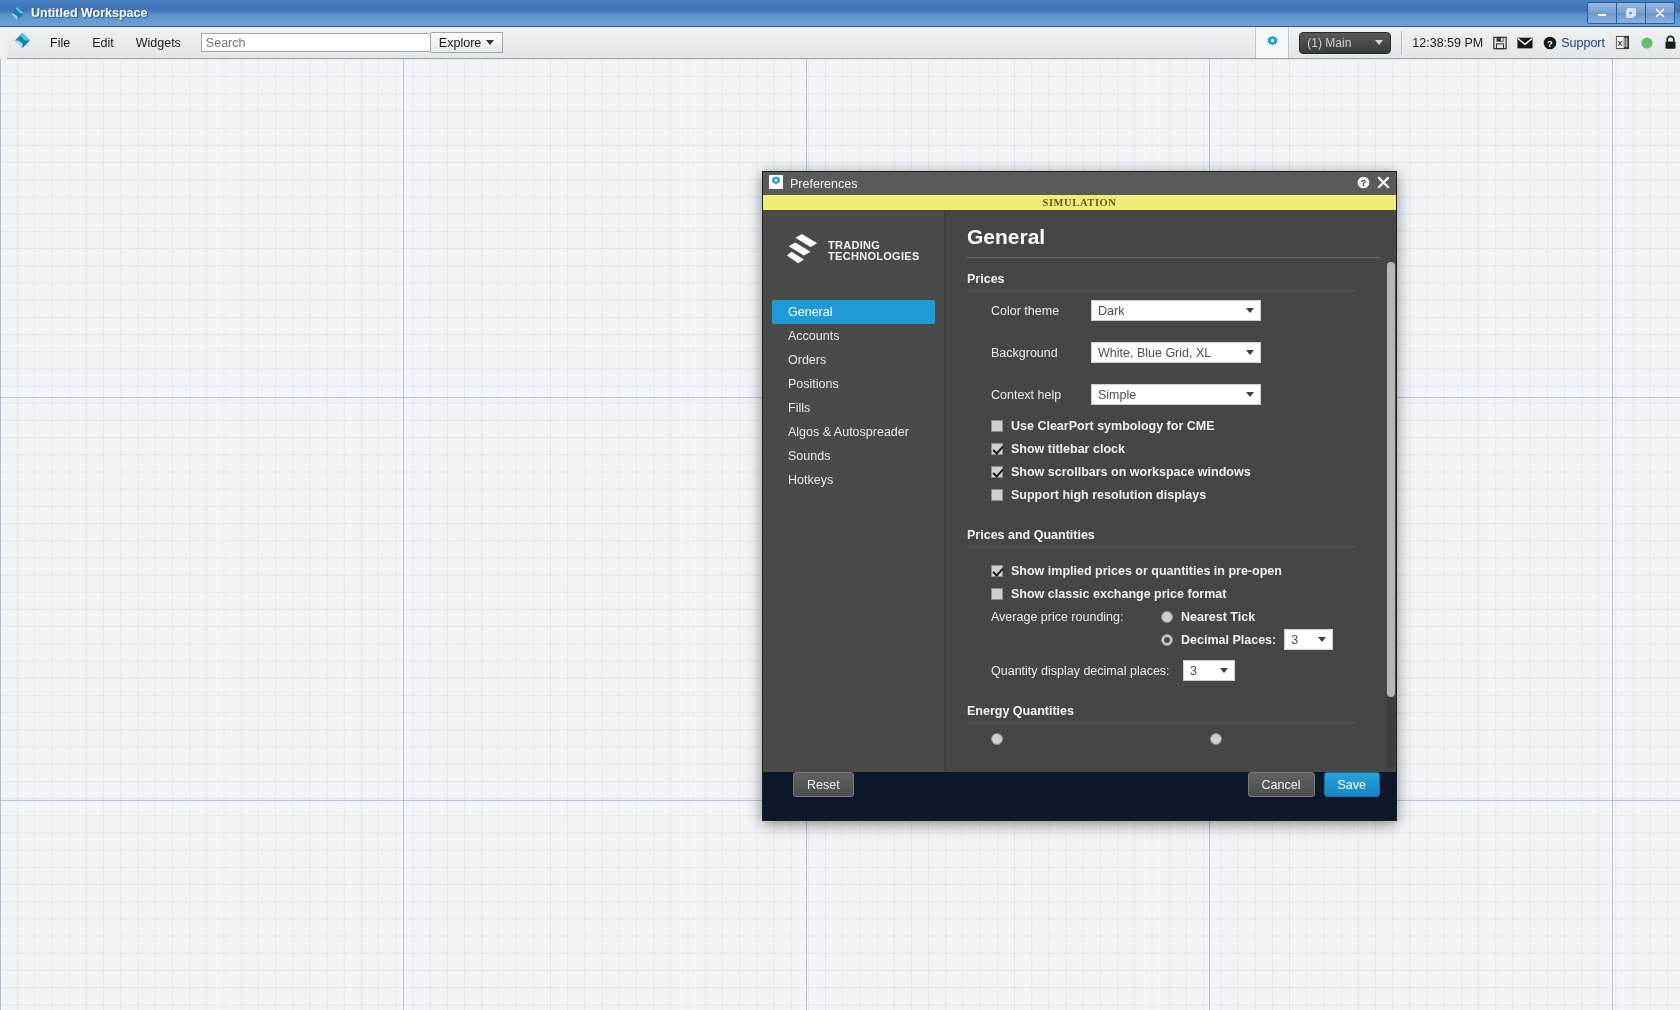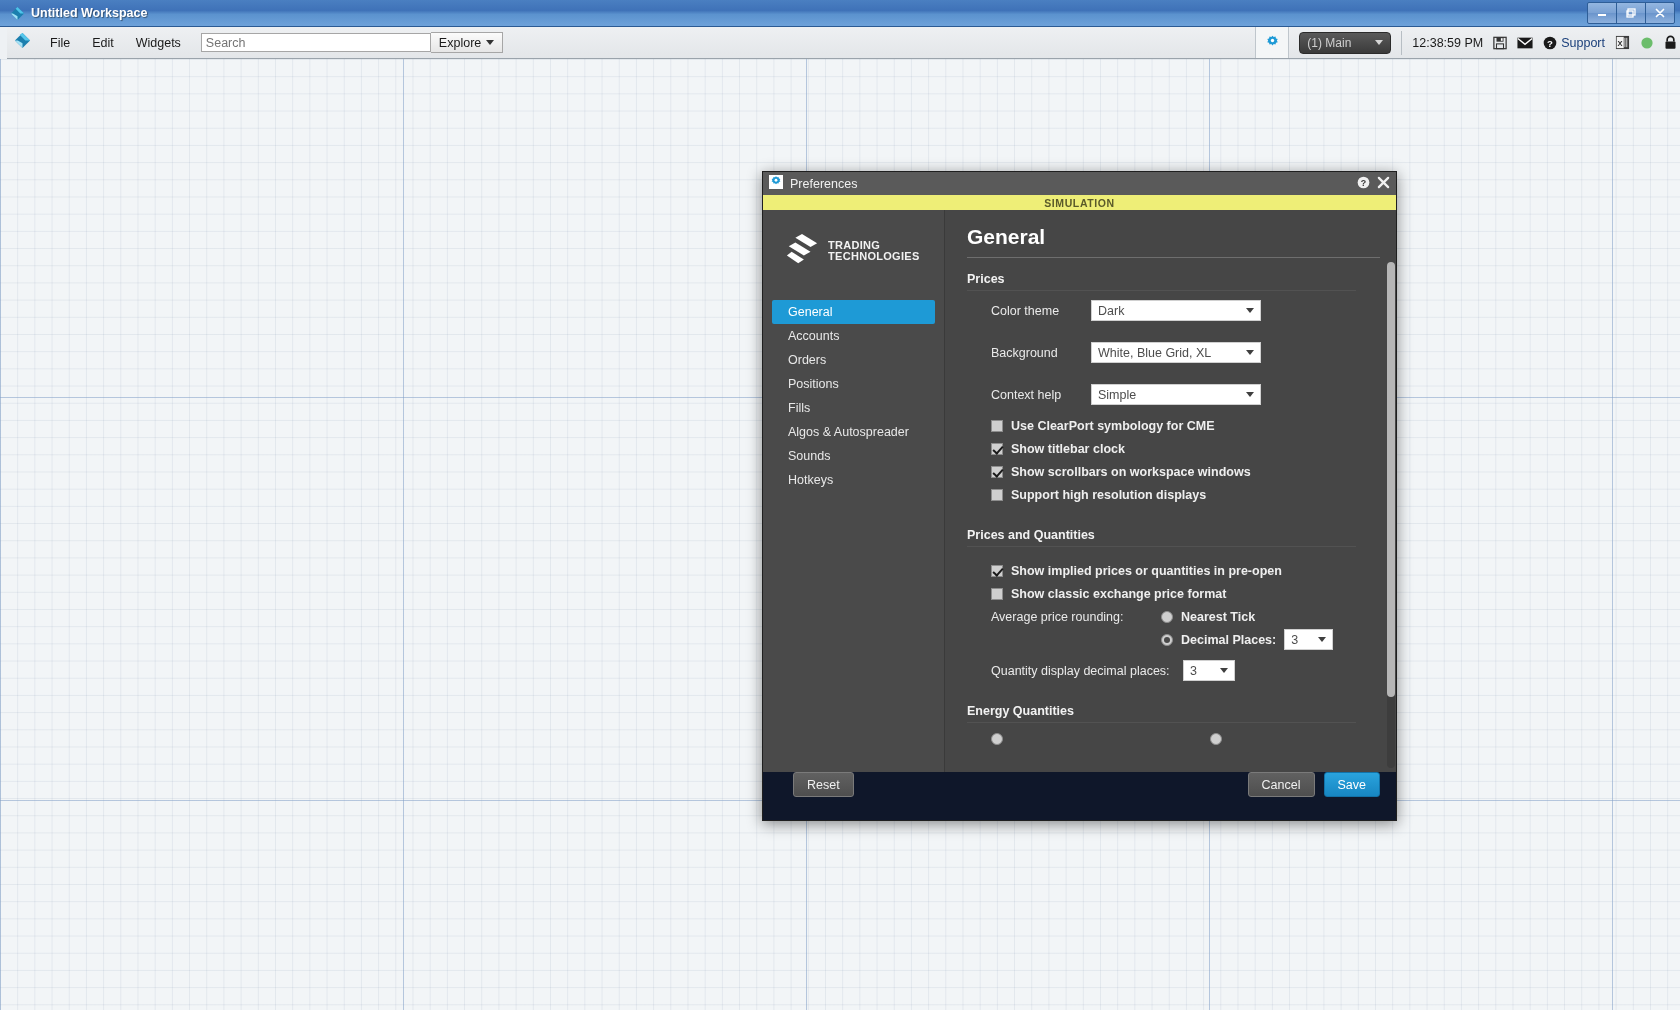--- a/index.html
+++ b/index.html
@@ -157,20 +157,21 @@
   }
   #prefs-titlebar .pt-right {
     margin-left: auto; display: flex; align-items: center; gap: 7px;
   }
   #sim-banner {
     height: 15px; background: #eeee77;
     color: #5a5a2a; font-size: 10.5px; font-weight: bold;
     letter-spacing: .6px;
     display: flex; align-items: center; justify-content: center;
     flex: 0 0 auto;
+    font-family: Liberation Serif, serif;
   }
   #prefs-body { display: flex; flex: 1 1 auto; min-height: 0; }
 
   
   #prefs-side {
     width: 182px; background: #4a4a4a;
     border-right: 1px solid #3a3a3a;
     flex: 0 0 auto;
     padding-top: 16px; box-sizing: border-box;
   }

